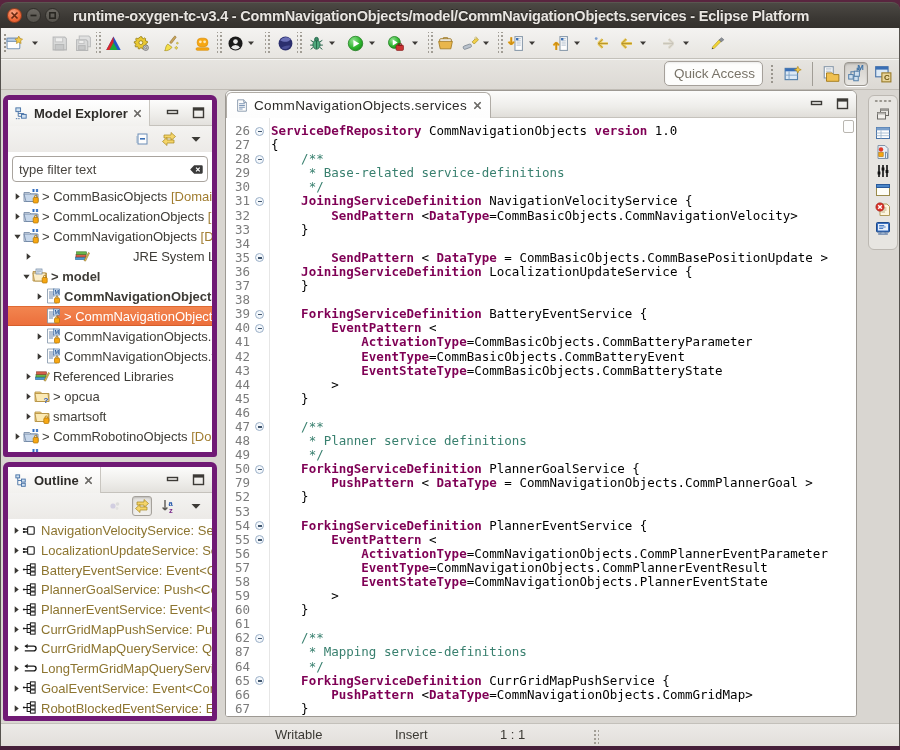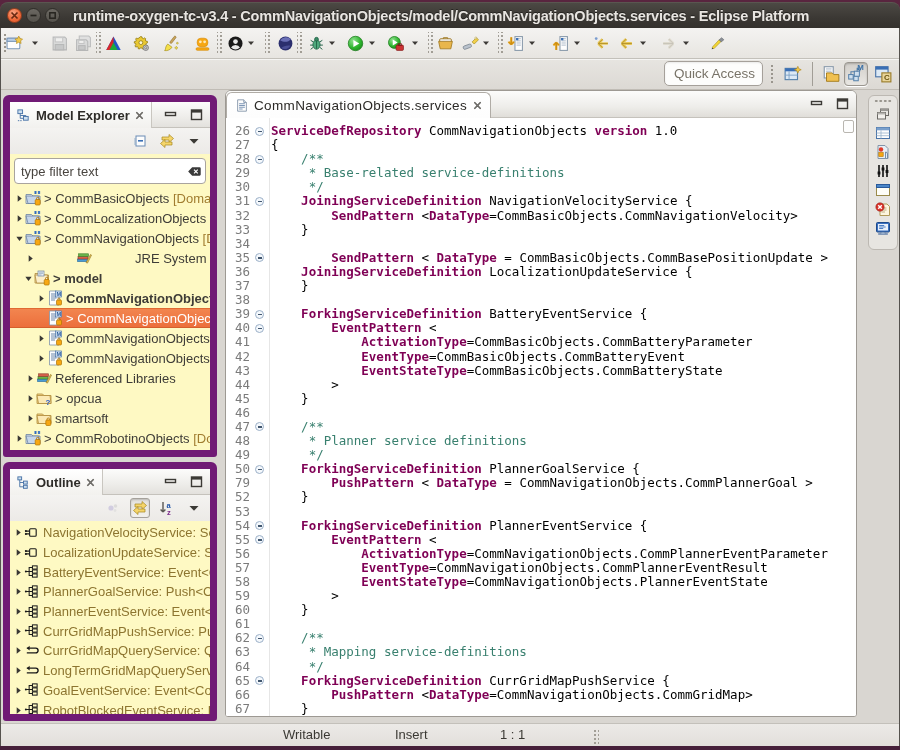--- a/index.html
+++ b/index.html
@@ -45,21 +45,21 @@
   .persp-zone { position:absolute; left:0; top:0; width:900px; height:30px; }
   .persp-zone > * { position:absolute; top:3px; }
   .persp-sep-line { width:1px; height:24px; background:#a19d96; margin:0; }
   .persp-btn { width:24px; height:24px; display:flex; align-items:center; justify-content:center; border-radius:4px; }
   .persp-btn.pressed { background:linear-gradient(#d2cfca,#e9e7e3); border:1px solid #9a968f;
     box-shadow:inset 0 1px 2px rgba(0,0,0,.2), 0 1px 0 #fff; }
 
   
   .content { position:absolute; left:0; top:90px; width:900px; height:633px; background:#d9d6d1; }
 
-  .panel { position:absolute; background:#fef9c3; border:7px solid #701a75; border-radius:6px 6px 3px 3px;
+  .panel { position:absolute; background:#ffffff; border:5px solid #701a75; border-radius:6px 6px 3px 3px;
     overflow:hidden; }
   .panel-header { position:relative; height:26px;
     background:linear-gradient(#fcfcfb,#eeedea 60%,#e3e1dd); border-bottom:1px solid #c5c2bc; }
   .view-tab { position:absolute; left:0; top:0; height:26px; display:flex; align-items:center; padding:0 7px 0 6px;
     border-right:1px solid #c9c6c0; background:linear-gradient(#ffffff,#f2f1ee); }
   .view-tab .tab-label { font-size:13px; font-weight:bold; color:#2e2c29; margin:0 5px; white-space:nowrap; }
   .minmax { position:absolute; right:4px; top:0; height:26px; display:flex; align-items:center; gap:8px; }
   .minmax .mbtn { width:18px; height:16px; display:flex; align-items:center; justify-content:center; }
   .panel-toolbar { position:relative; height:26px; background:linear-gradient(#f4f3f1,#eceae7);
     display:flex; align-items:center; justify-content:flex-end; padding-right:6px; gap:7px; }
@@ -1099,21 +1099,21 @@
             <div class="gutter-line">53</div>
             <div class="gutter-line">54<span class="fold-dot"></span></div>
             <div class="gutter-line">55<span class="fold-dot"></span></div>
             <div class="gutter-line">56</div>
             <div class="gutter-line">57</div>
             <div class="gutter-line">58</div>
             <div class="gutter-line">59</div>
             <div class="gutter-line">60</div>
             <div class="gutter-line">61</div>
             <div class="gutter-line">62<span class="fold-dot"></span></div>
-            <div class="gutter-line">63</div>
+            <div class="gutter-line">87</div>
             <div class="gutter-line">64</div>
             <div class="gutter-line">65<span class="fold-dot"></span></div>
             <div class="gutter-line">66</div>
             <div class="gutter-line">67</div>
             <div class="gutter-line">68</div>
           </div>
         <div class="code-area" id="code-area">
             <div class="code-line"><span class="tok-k">ServiceDefRepository</span><span> CommNavigationObjects </span><span class="tok-k">version</span><span> 1.0</span></div>
             <div class="code-line"><span>{</span></div>
             <div class="code-line"><span>    </span><span class="tok-c">/**</span></div>
@@ -1199,21 +1199,21 @@
             <svg width="16" height="16">
               <use href="#i-console"></use>
             </svg>
           </div>
         </div>
     </div>
 
   </div>
 
   <div class="statusbar">
-    <span class="sb-item" style="left:283px">Writable</span>
+    <span class="sb-item" style="left:275px">Writable</span>
     <span class="sb-item" style="left:395px">Insert</span>
     <span class="sb-item" style="left:500px">1 : 1</span>
     <span class="sb-grip" style="left:592px"></span>
   </div>
   <div class="bottom-strip"></div>
   <div style="position:absolute;left:0;top:28px;width:1px;height:718px;background:#55524e"></div>
   <div style="position:absolute;right:0;top:28px;width:1px;height:718px;background:#55524e"></div>
 
 </div>
 

